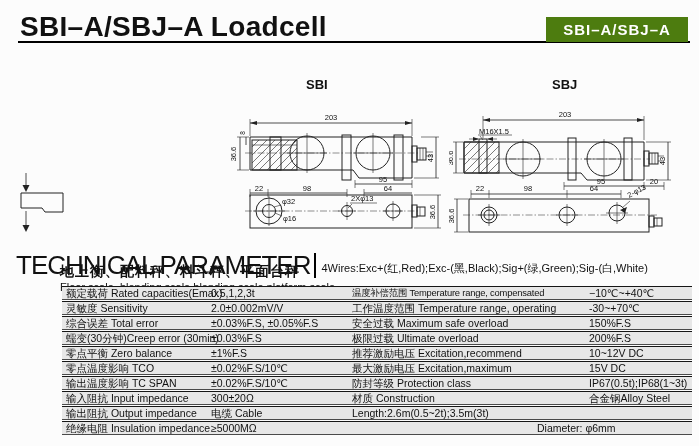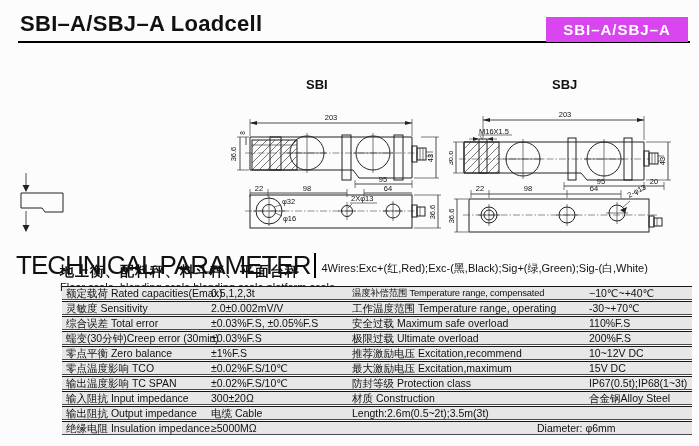--- a/index.html
+++ b/index.html
@@ -1,21 +1,21 @@
 <!DOCTYPE html>
 <html><head>
 <meta charset="utf-8">
 <style>
   html,body{margin:0;padding:0;background:#e9e9e9;}
   .page{position:relative;width:699px;height:446px;background:#fcfcfc;overflow:hidden;
         font-family:"Liberation Sans","DejaVu Sans",sans-serif;color:#111;}
   
-  .title{position:absolute;left:20px;top:11px;font-size:22px;font-weight:700;letter-spacing:.3px;}
+  .title{position:absolute;left:20px;top:11px;font-size:28px;font-weight:700;letter-spacing:.3px;}
   .rule{position:absolute;left:18px;top:41px;width:672px;border-top:2.5px solid #000;}
-  .badge{position:absolute;left:546px;top:17px;width:142px;height:25px;background:#d946ef;color:#fff;
+  .badge{position:absolute;left:546px;top:17px;width:142px;height:25px;background:#4d7c0f;color:#fff;
          font-size:15px;font-weight:700;display:flex;align-items:center;justify-content:center;letter-spacing:1px;}
   
   .dlabel{position:absolute;font-size:13px;font-weight:700;}
   .dlabel.sbi{left:306px;top:77px;}
   .dlabel.sbj{left:552px;top:77px;}
   .sbi-svg{position:absolute;left:225px;top:95px;}
   .sbj-svg{position:absolute;left:449px;top:95px;}
   .icon-svg{position:absolute;left:14px;top:168px;}
   svg line,svg path,svg rect,svg circle{stroke:#222;stroke-width:1;fill:none;}
   svg .dim{stroke-width:.8;}
@@ -257,21 +257,21 @@
     <div class="trow">
       <div class="c">灵敏度 Sensitivity</div>
       <div class="c">2.0±0.002mV/V</div>
       <div class="c">工作温度范围 Temperature range, operating</div>
       <div class="c">-30~+70℃</div>
     </div>
     <div class="trow">
       <div class="c">综合误差 Total error</div>
       <div class="c">±0.03%F.S, ±0.05%F.S</div>
       <div class="c">安全过载 Maximum safe overload</div>
-      <div class="c">110%F.S</div>
+      <div class="c">150%F.S</div>
     </div>
     <div class="trow">
       <div class="c">蠕变(30分钟)Creep error (30min)</div>
       <div class="c">±0.03%F.S</div>
       <div class="c">极限过载 Ultimate overload</div>
       <div class="c">200%F.S</div>
     </div>
     <div class="trow">
       <div class="c">零点平衡 Zero balance</div>
       <div class="c">±1%F.S</div>

